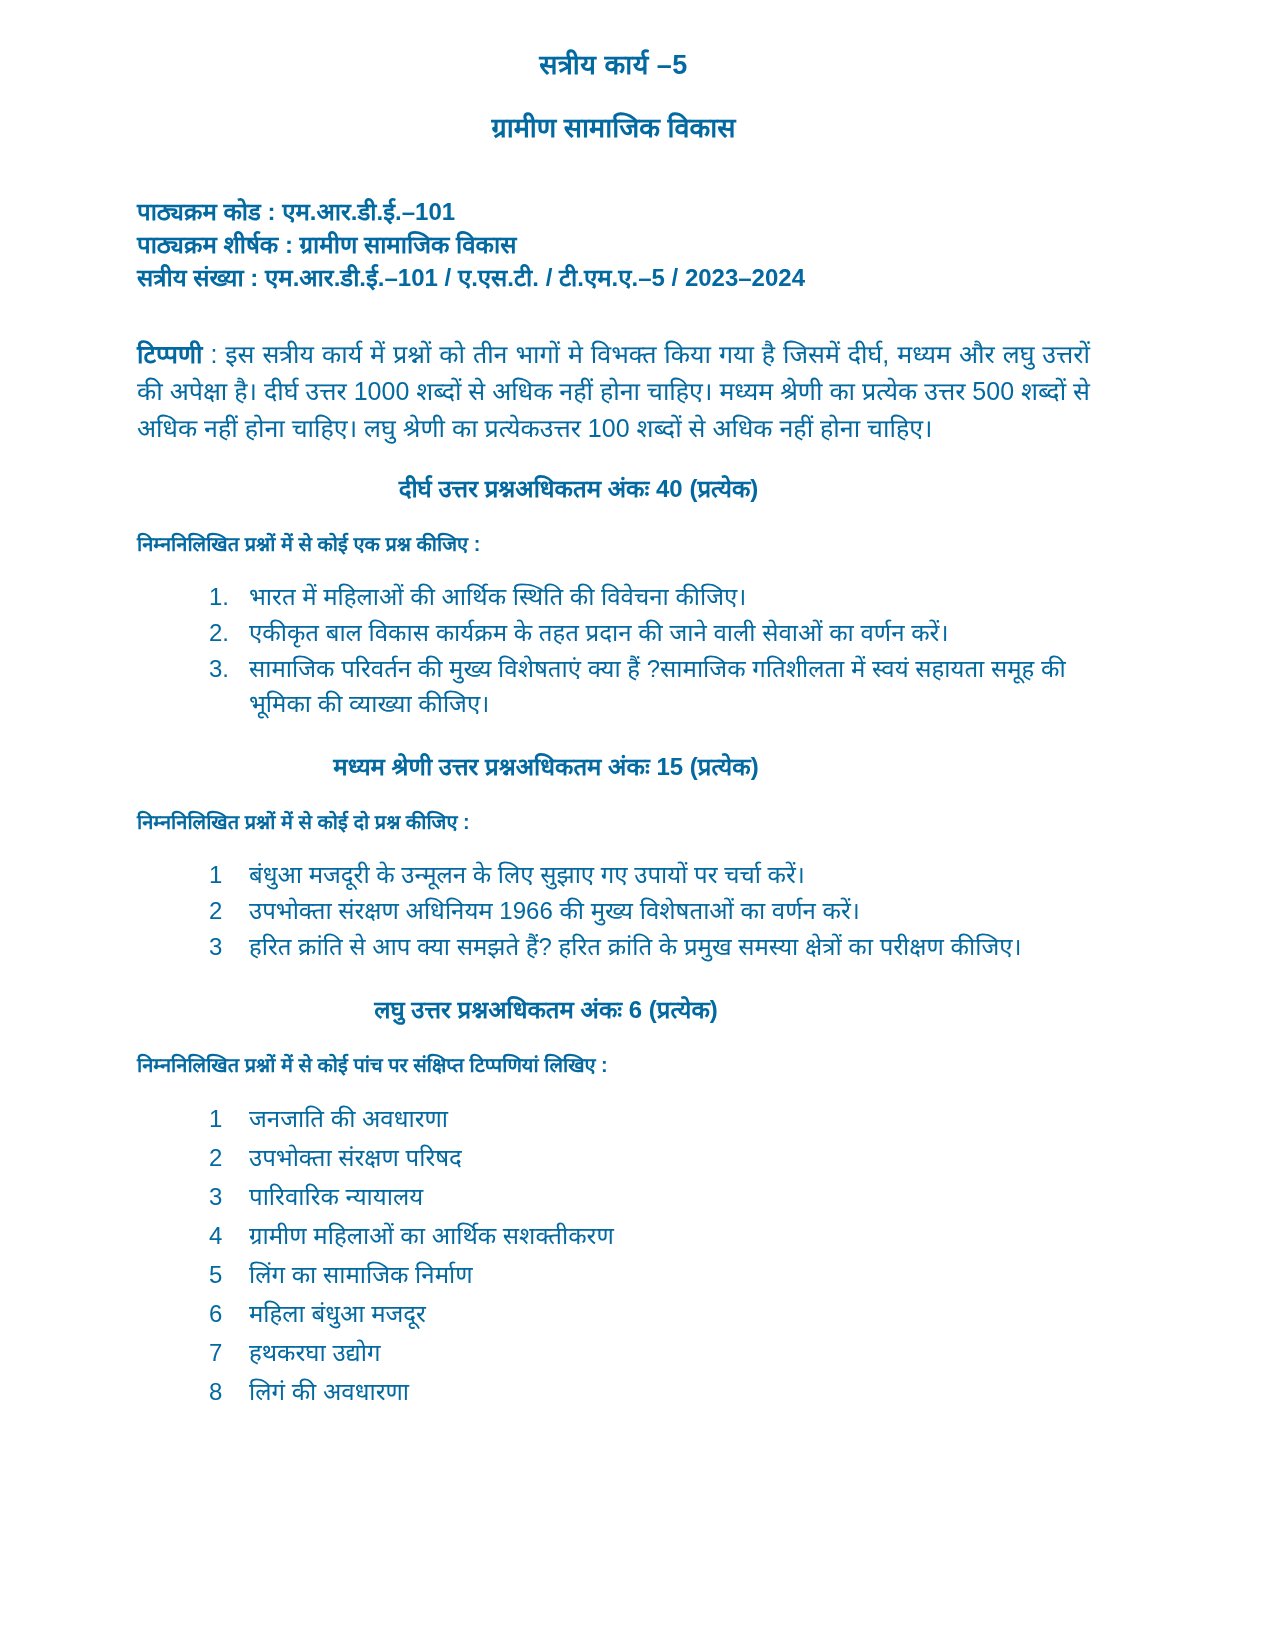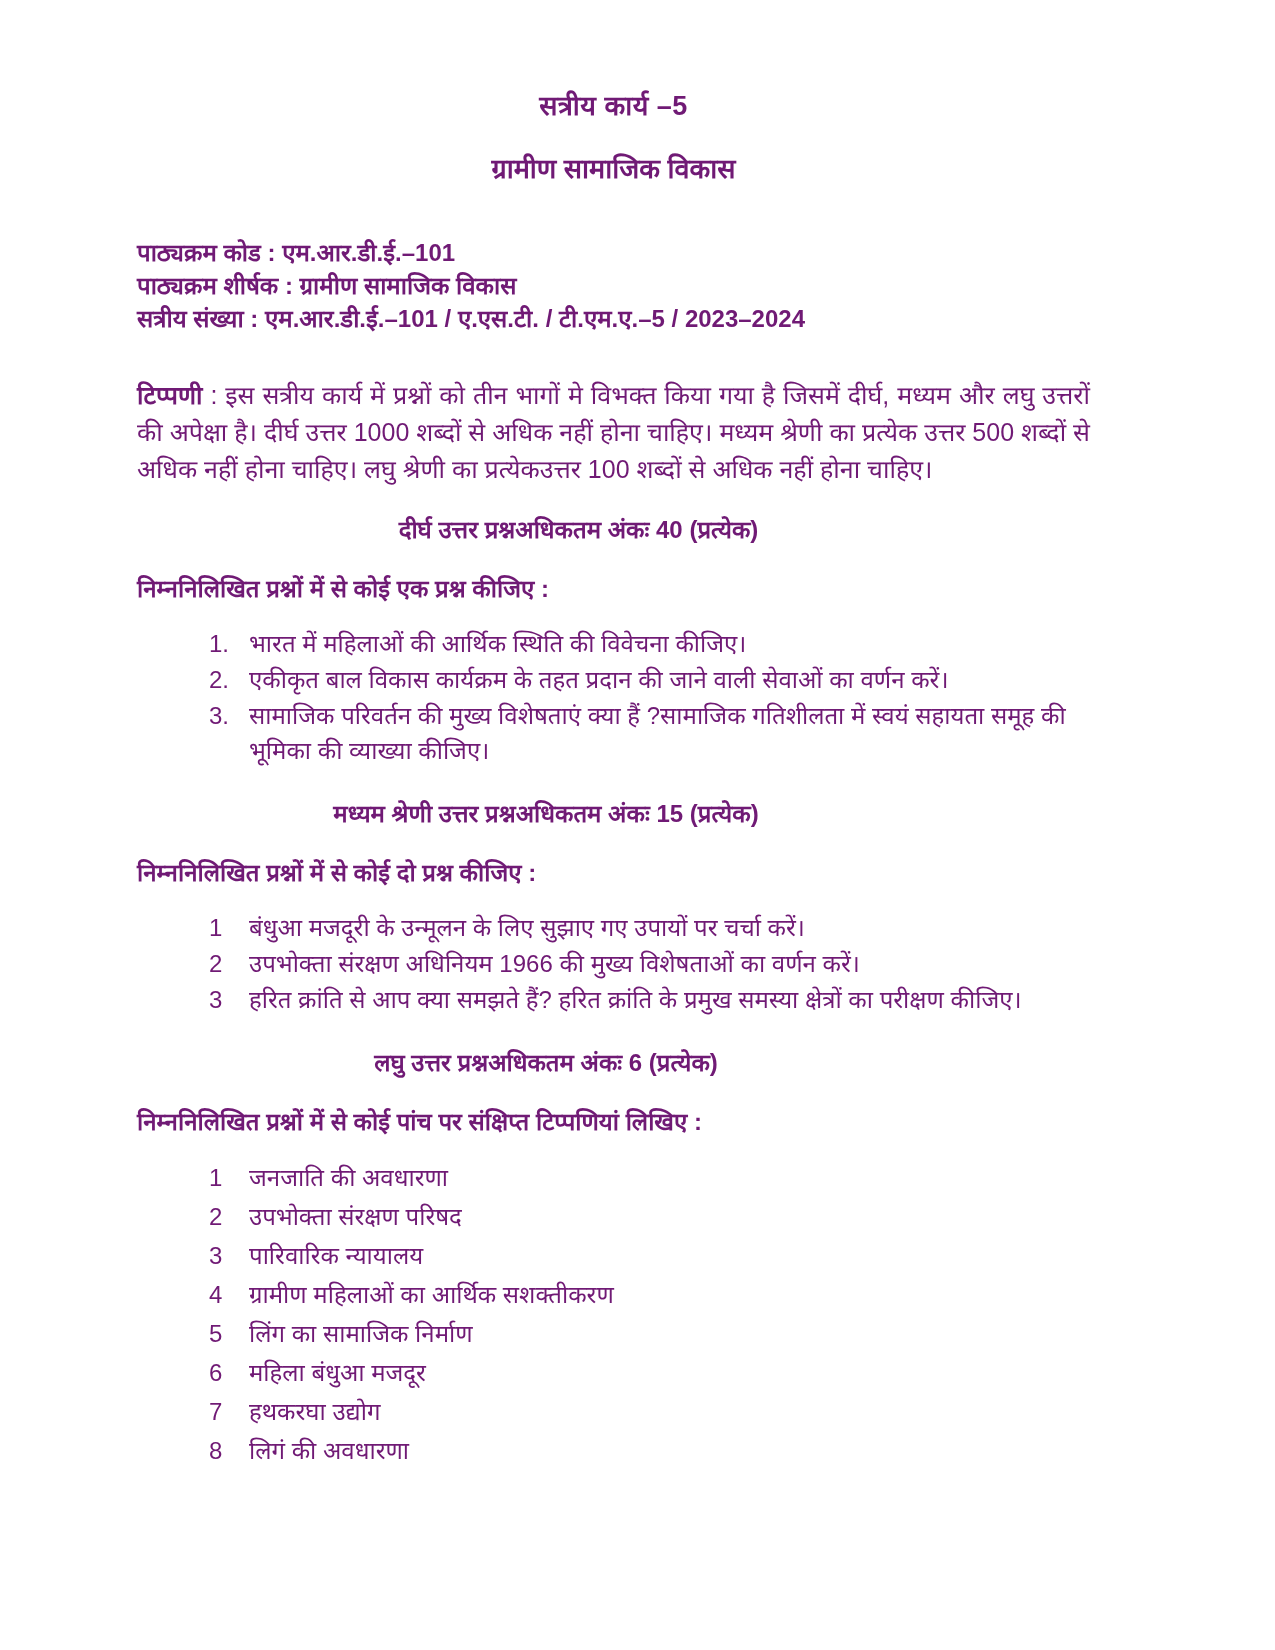--- a/index.html
+++ b/index.html
@@ -2,23 +2,23 @@
 <html><head>
 <meta charset="utf-8">
 <style>
   * { margin: 0; padding: 0; box-sizing: border-box; }
   html, body { background: #e8e8e8; }
   .page {
     width: 1275px;
     height: 1650px;
     margin: 0 auto;
     background: #ffffff;
-    color: #701a75;
+    color: #0369a1;
     font-family: "Liberation Sans", "DejaVu Sans", sans-serif;
-    padding: 86px 185px 40px 137px;
+    padding: 45px 185px 40px 137px;
     position: relative;
     overflow: hidden;
   }
   .doc-title {
     text-align: center;
     font-weight: bold;
     font-size: 27px;
     letter-spacing: 0.5px;
   }
   .doc-subtitle {
@@ -45,21 +45,21 @@
     justify-content: center;
     font-weight: bold;
     font-size: 24px;
     margin-top: 28px;
   }
   .section-heading.first { padding-right: 70px; margin-top: 24px; }
   .section-heading.inner { padding-right: 135px; }
   .section-heading.gap-large { }
   .section-prompt {
     font-weight: bold;
-    font-size: 24px;
+    font-size: 20px;
     margin-top: 26px;
   }
   .q-list {
     margin-top: 22px;
     padding-left: 72px;
     font-size: 24px;
   }
   .q-item {
     display: flex;
     line-height: 35px;

